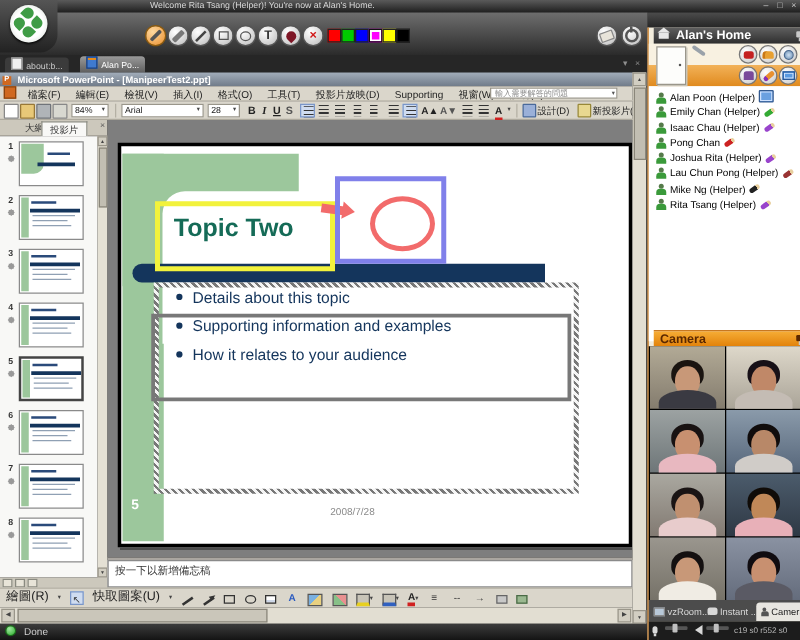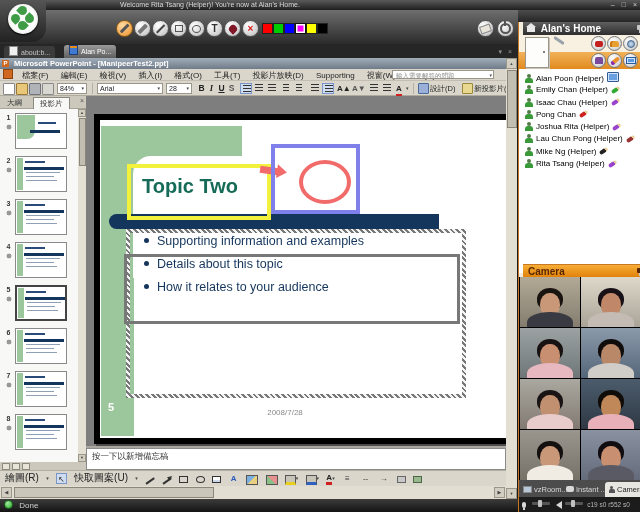--- a/index.html
+++ b/index.html
@@ -99,21 +99,21 @@
 
   #paneview{left:0;top:462px;width:86px;height:9px;background:#ccc8bc;}
   .vbtn{position:absolute;top:1px;width:8px;height:7px;background:#e8e4d8;border:1px solid #8a8a80;box-sizing:border-box;}
   #tscroll{left:78px;top:109px;width:8px;height:353px;background:#e4e0d4;}
   .sbtn{position:absolute;left:0;width:8px;height:8px;background:#d2cec2;border:1px solid #9a968a;box-sizing:border-box;
         font-size:4px;color:#444;text-align:center;line-height:6px;}
   .sthumb{position:absolute;left:0.5px;width:7px;background:#c2beb2;border:1px solid #8a867a;box-sizing:border-box;}
 
   
   #slidearea{left:86px;top:96px;width:420px;height:350px;background:#7e7e7e;}
-  #slide{position:absolute;left:8px;top:18px;width:406px;height:318px;background:#fff;border:6px solid #000000;
+  #slide{position:absolute;left:8px;top:18px;width:406px;height:318px;background:#fff;border:3px solid #000000;
          box-shadow:2px 2px 0 #4c4c4c;}
   .green-top{position:absolute;left:1px;top:6px;width:141px;height:106px;background:#9cc79c;}
   .green-band{position:absolute;left:1px;top:6px;width:33px;height:310px;background:#9cc79c;}
   .white-tab{position:absolute;left:33px;top:36px;width:232px;height:122px;background:#fff;border-radius:18px 0 0 0;}
   .slide-title{position:absolute;left:42px;top:55px;font-size:20px;font-weight:bold;color:#156b57;}
   .ann-yellow{position:absolute;left:27px;top:44px;width:136px;height:48px;border:4px solid #f2f23c;}
   .ann-purple{position:absolute;left:171px;top:24px;width:81px;height:62px;border:4px solid #8080ea;}
   .ann-circle{position:absolute;left:199px;top:40px;width:44px;height:36px;border:4px solid #f26b6b;border-radius:50%;}
   .ann-arrow{position:absolute;left:160px;top:47px;width:18px;height:7px;background:#f26b6b;transform:rotate(8deg);}
   .ann-arrow:after{content:'';position:absolute;right:-9px;top:-4px;border-left:10px solid #f26b6b;
@@ -344,21 +344,21 @@
     <span class="fitem fA ulred" style="left:396px;">A</span>
     <span class="fitem dd2" style="left:406px;">▾</span>
     <span class="fitem fsep" style="left:413px;"></span>
     <span class="fitem fico" style="left:418px;background:#9ab0d8;border:1px solid #4a6a9a;width:9px;height:9px;"></span>
     <span class="fitem flabel" style="left:430px;">設計(D)</span>
     <span class="fitem fico" style="left:462px;background:#e8d890;border:1px solid #988838;width:9px;height:9px;"></span>
     <span class="fitem flabel" style="left:474px;white-space:nowrap;">新投影片(N)</span>
   </div>
 
   <div class="abs" id="panetabs">
-    <span class="ptab" style="left:1px;text-align:right;">大綱</span>
+    <span class="ptab" style="left:14px;text-align:right;">大綱</span>
     <span class="ptab on" style="left:33px;">投影片</span>
     <span class="x">×</span>
   </div>
   <div class="abs" id="thumbs">
       <div class="trow">
         <div class="tnum">1<div class="tstar"></div></div>
         <div class="thumb">
           <i class="mgblock"></i>
           <i class="mt" style="left:22px;width:18px;top:8px;"></i>
           <i class="md" style="left:14px;width:30px;top:16px;"></i>
@@ -459,22 +459,22 @@
       <div class="green-band"></div>
       <div class="white-tab"></div>
       <div class="navy-bar"></div>
       <div class="slide-title">Topic Two</div>
       <div class="ann-yellow"></div>
       <div class="ann-arrow"></div>
       <div class="ann-purple"></div>
       <div class="ann-circle"></div>
       <div class="hatch"></div>
       <div class="bullets">
+        <div class="b"><span class="dot"></span><span>Details about this topic</span></div>
         <div class="b"><span class="dot"></span><span>Supporting information and examples</span></div>
-        <div class="b"><span class="dot"></span><span>Details about this topic</span></div>
         <div class="b"><span class="dot"></span><span>How it relates to your audience</span></div>
       </div>
       <div class="ann-gray"></div>
       <div class="slide-num">5</div>
       <div class="slide-date">2008/7/28</div>
     </div>
   </div>
   <div class="abs" id="splitter"></div>
   <div class="abs" id="notes">
     <span>按一下以新增備忘稿</span>

